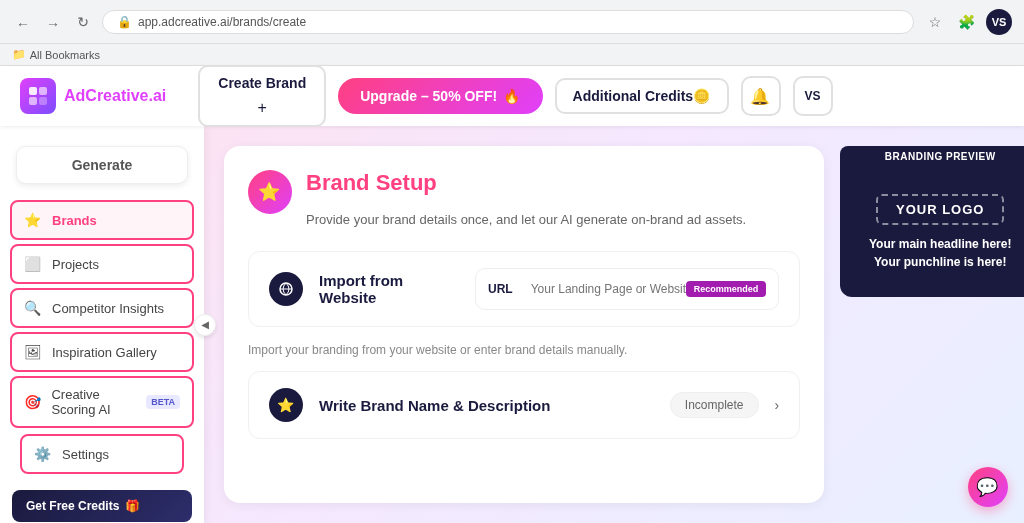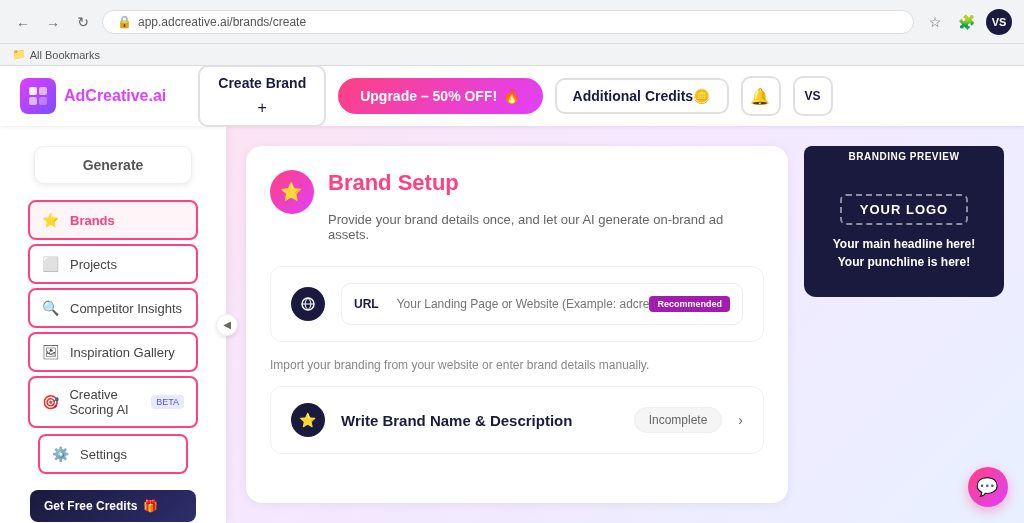--- a/index.html
+++ b/index.html
@@ -164,23 +164,23 @@
 
     
     .app-body {
       display: flex;
       flex: 1;
       overflow: hidden;
     }
 
     
     .sidebar {
-      width: 226px;
-      background: white;
-      padding: 12px 18px;
+      width: 204px;
+      background: white;
+      padding: 12px 0;
       display: flex;
       flex-direction: column;
       box-shadow: 2px 0 8px rgba(0,0,0,0.06);
       position: relative;
     }
 
     .sidebar-generate-btn {
       margin: 8px 16px 16px;
       background: white;
       border: 1px solid #eee;
@@ -509,21 +509,21 @@
       color: white;
       font-size: 18px;
       cursor: pointer;
       box-shadow: 0 4px 12px rgba(255,64,129,0.4);
     }
 
     .beta-badge {
       background: #e8e8ff;
       color: #5555cc;
       font-size: 9px;
-      font-weight: 400;
+      font-weight: 700;
       padding: 2px 5px;
       border-radius: 4px;
       margin-left: 4px;
     }
   </style>
 </head>
 <body>
 
 <div class="browser-chrome">
   <button class="nav-btn">←</button>
@@ -651,20 +651,21 @@
         </div>
 
         <div class="import-section">
           <div class="section-icon">
             <svg width="16" height="16" viewBox="0 0 16 16" fill="white">
               <circle cx="8" cy="8" r="6" stroke="white" stroke-width="1.5" fill="none"></circle>
               <path d="M8 2 Q11 5 11 8 Q11 11 8 14 Q5 11 5 8 Q5 5 8 2Z" stroke="white" stroke-width="1" fill="none"></path>
               <line x1="2" y1="8" x2="14" y2="8" stroke="white" stroke-width="1"></line>
             </svg>
           </div>
+          <span class="section-title">Import from Website</span>
           <div class="url-input-area">
             <span class="url-label">URL</span>
             <input class="url-input" type="text" placeholder="Your Landing Page or Website (Example: adcre..." style="">
             <span class="recommended-badge">Recommended</span>
           </div>
         </div>
 
         <p class="divider-text">Import your branding from your website or enter brand details manually.</p>
 
         <div class="write-brand-section">

